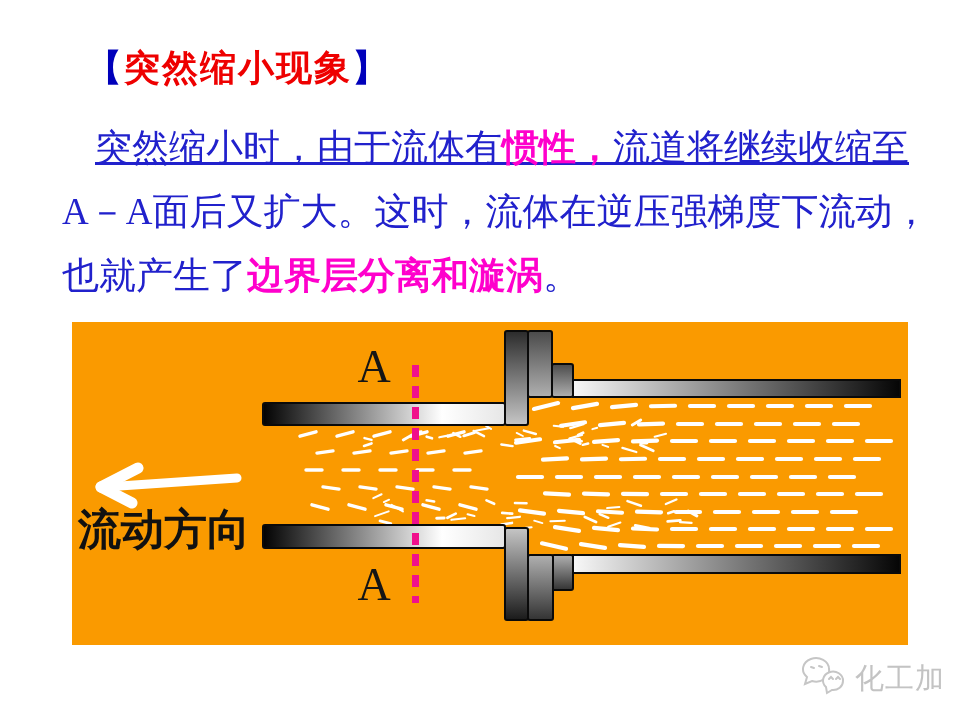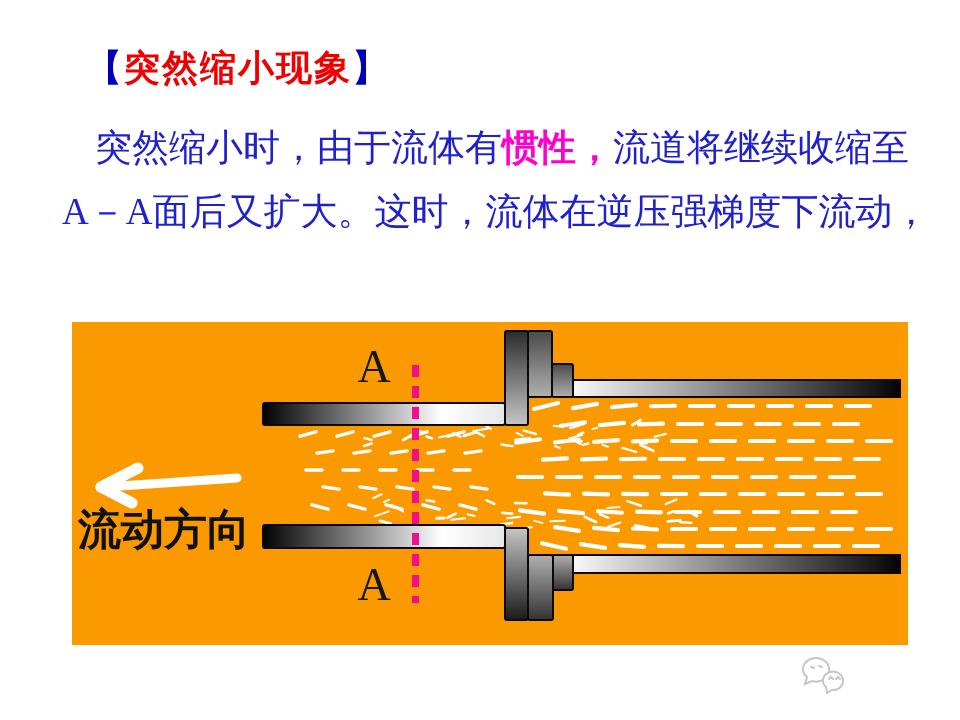--- a/index.html
+++ b/index.html
@@ -7,21 +7,21 @@
          font-family:"Liberation Serif",serif;}
   
   .title{position:absolute;left:86px;top:44px;font-size:36px;font-weight:bold;
          letter-spacing:2px;white-space:nowrap;}
   .title .bracket{color:#0000bb;}
   .title .ttext{color:#ee0000;font-family:Liberation Sans, sans-serif;}
   
   .para{position:absolute;left:62px;top:116px;width:860px;font-size:37px;
         line-height:64px;color:#2121cc;}
   .para .line{white-space:nowrap;}
-  .para .indent{padding-left:33px;}
+  .para .indent{padding-left:33px;text-decoration:underline;}
   .hl{color:#ff00cc;font-weight:bold;font-family:"Liberation Sans",sans-serif;}
   
   .diagram{position:absolute;left:72px;top:322px;width:836px;height:323px;
            background:#fa9a00;}
   .diagram svg{display:block;}
   
   .watermark{position:absolute;left:800px;top:656px;display:flex;align-items:center;
              gap:7px;color:#c3c3c3;}
   .watermark .wm-text{font-size:29px;font-family:"Liberation Sans",sans-serif;
                       letter-spacing:1px;}
@@ -34,20 +34,23 @@
   <div class="title">
     <span class="bracket">【</span><span class="ttext">突然缩小现象</span><span class="bracket">】</span>
   </div>
 
   <div class="para">
     <div class="line indent">
       <span>突然缩小时，由于流体有</span><span class="hl">惯性，</span><span>流道将继续收缩至</span>
     </div>
     <div class="line">
       <span>A－A面后又扩大。这时，流体在逆压强梯度下流动，</span>
+    </div>
+    <div class="line">
+      <span>也就产生了</span><span class="hl">边界层分离和漩涡</span><span>。</span>
     </div>
   </div>
 
   <div class="diagram">
     <svg width="836" height="323" viewBox="0 0 836 323">
       <defs>
         <linearGradient id="gSmall" x1="0" y1="0" x2="1" y2="0">
           <stop offset="0" stop-color="#020202"></stop>
           <stop offset="0.40" stop-color="#8a8a8a"></stop>
           <stop offset="0.74" stop-color="#ffffff"></stop>
@@ -278,15 +281,16 @@
         <path d="M29,13 a13,11 0 1 0 -22,8 l-2,7 7,-3 a13,11 0 0 0 17,-12 z"></path>
         <path d="M43,25 a10,9 0 1 0 -17,6 l1,6 5,-3 a10,9 0 0 0 11,-9 z"></path>
       </g>
       <g stroke="#c6c6c6" stroke-width="2" fill="none" stroke-linecap="round">
         <path d="M11,11 l3,1"></path>
           <path d="M19,10 l3,1"></path>
         <path d="M29,23 l2,-2 2,2"></path>
           <path d="M36,23 l2,-2 2,2"></path>
       </g>
     </svg>
+    <span class="wm-text">化工加</span>
   </div>
 
 </div>
 
 </body></html>

